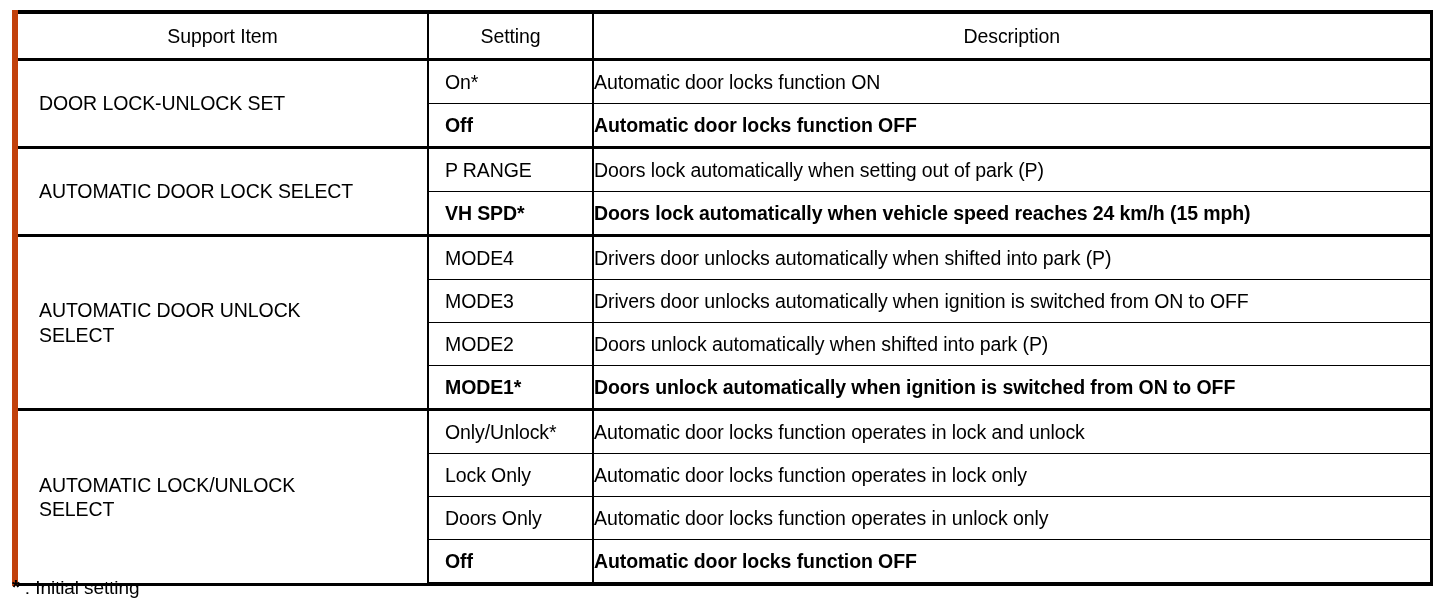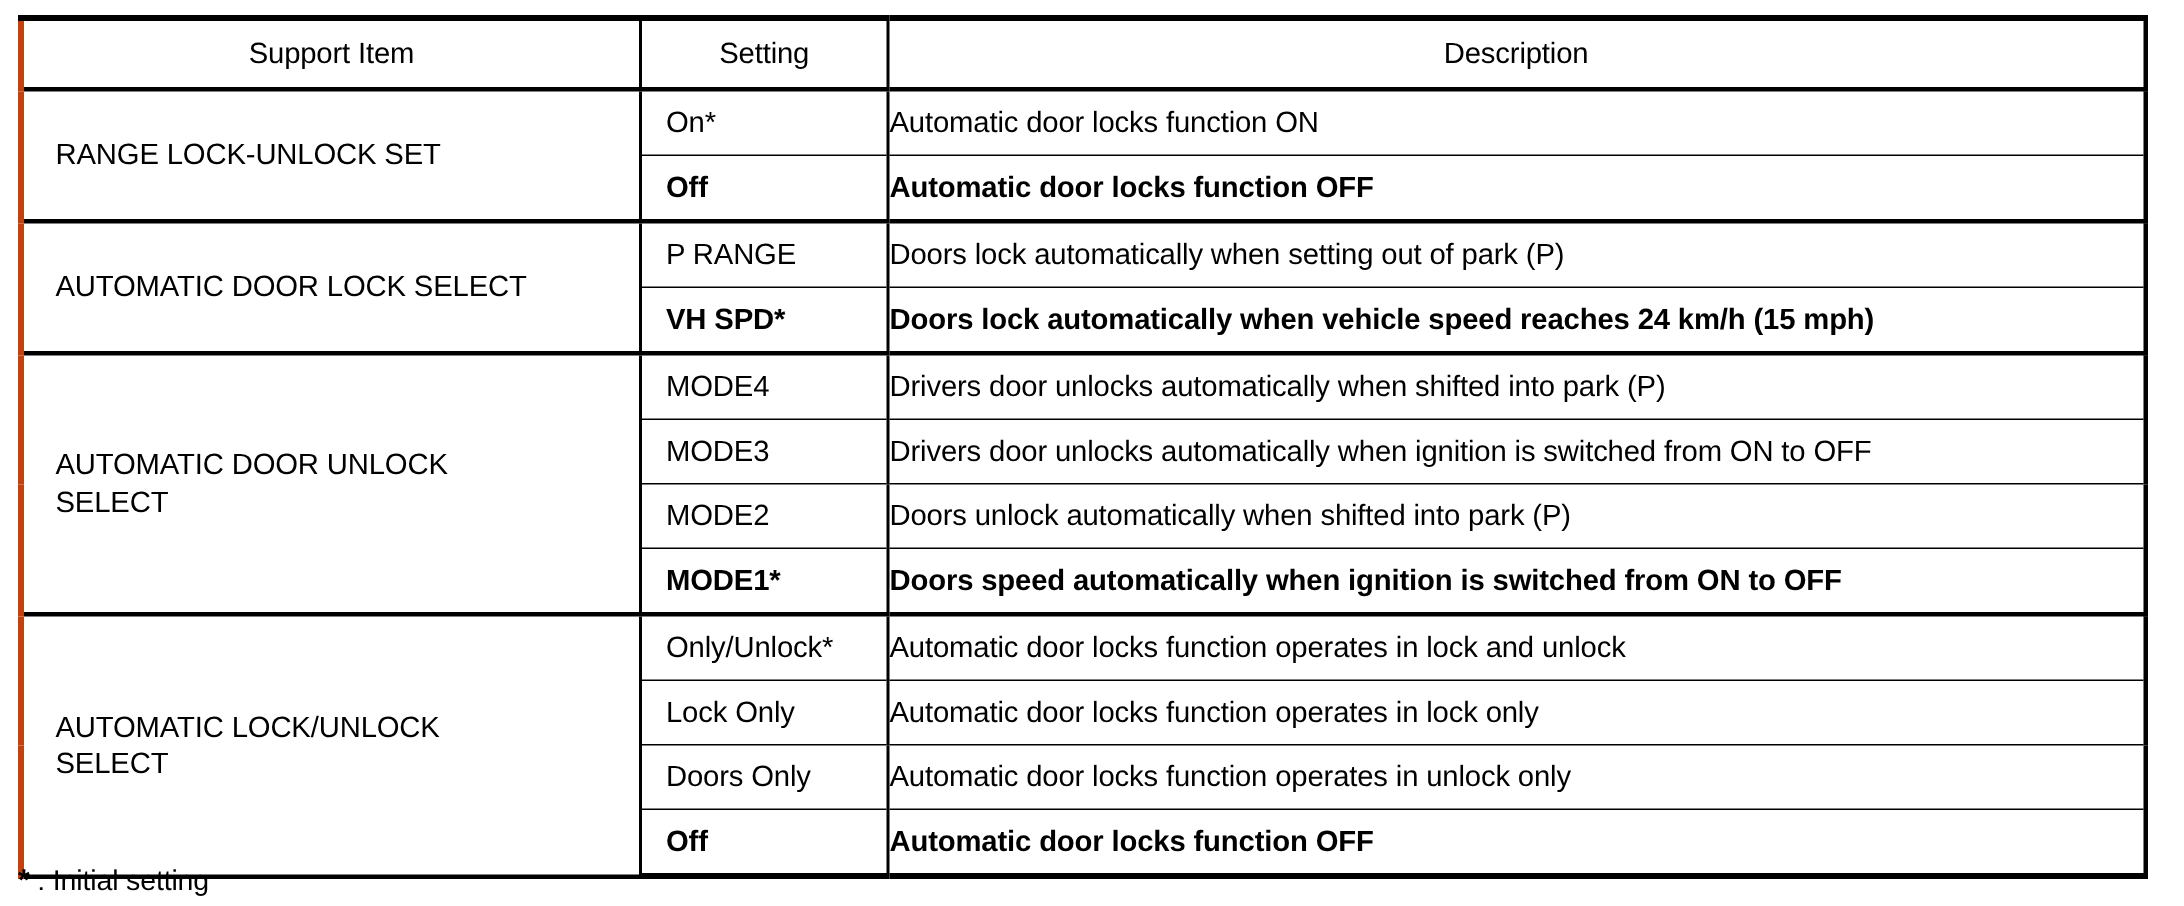--- a/index.html
+++ b/index.html
@@ -61,21 +61,21 @@
   table.spec th.item, table.spec td.item {
     border-right: 2.5px solid #000;
   }
   table.spec th.setting, table.spec td.setting {
     border-right: 2.5px solid #000;
   }
   table.spec th.desc, table.spec td.desc {
     border-right: 3px solid #000;
   }
   table.spec th.item, table.spec td.item {
-    border-left: 4px solid #c2410c;
+    border-left: 6px solid #c2410c;
   }
 
   
   table.spec thead th {
     border-top: 4px solid #000;
     border-bottom: 3px solid #000;
     text-align: center;
     height: 44px;
   }
 
@@ -148,21 +148,21 @@
         <tr>
           <th class="item">Support Item</th>
           <th class="setting">Setting</th>
           <th class="desc">Description</th>
         </tr>
       </thead>
       <tbody>
 
         <tr class="group-start">
           <td class="item" rowspan="2">
-            <span class="item-line">RANGE LOCK-UNLOCK SET</span>
+            <span class="item-line">DOOR LOCK-UNLOCK SET</span>
           </td>
           <td class="setting">On*</td>
           <td class="desc">Automatic door locks function ON</td>
         </tr>
         <tr class="group-end">
           <td class="setting">Off</td>
           <td class="desc">Automatic door locks function OFF</td>
         </tr>
 
         <tr class="group-start">
@@ -188,21 +188,21 @@
         <tr>
           <td class="setting">MODE3</td>
           <td class="desc">Drivers door unlocks automatically when ignition is switched from ON to OFF</td>
         </tr>
         <tr>
           <td class="setting">MODE2</td>
           <td class="desc">Doors unlock automatically when shifted into park (P)</td>
         </tr>
         <tr class="group-end">
           <td class="setting">MODE1*</td>
-          <td class="desc">Doors speed automatically when ignition is switched from ON to OFF</td>
+          <td class="desc">Doors unlock automatically when ignition is switched from ON to OFF</td>
         </tr>
 
         <tr class="group-start">
           <td class="item" rowspan="4">
             <span class="item-line">AUTOMATIC LOCK/UNLOCK</span>
             <span class="item-line">SELECT</span>
           </td>
           <td class="setting">Only/Unlock*</td>
           <td class="desc">Automatic door locks function operates in lock and unlock</td>
         </tr>

